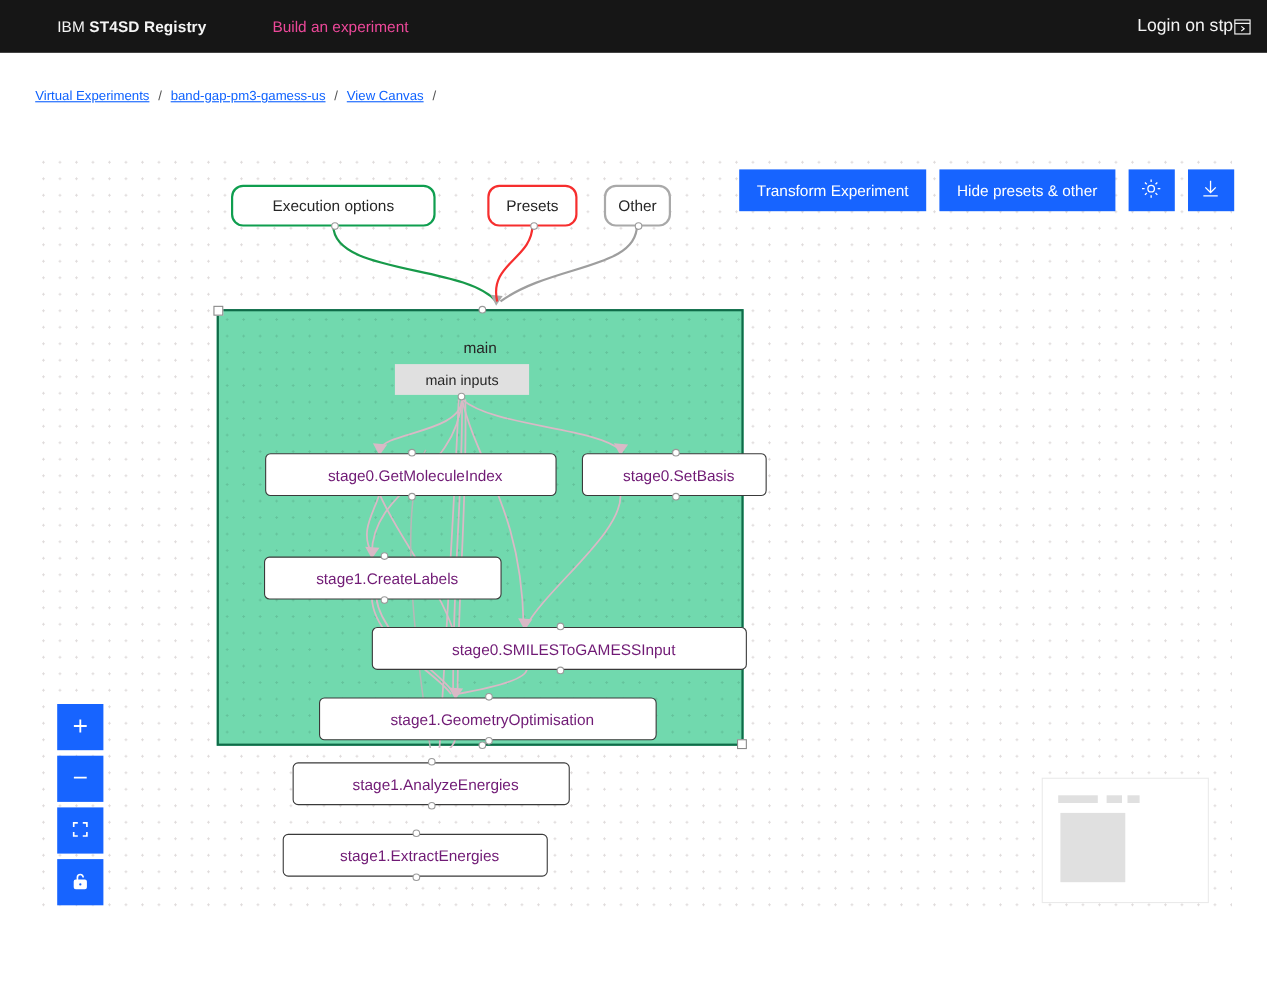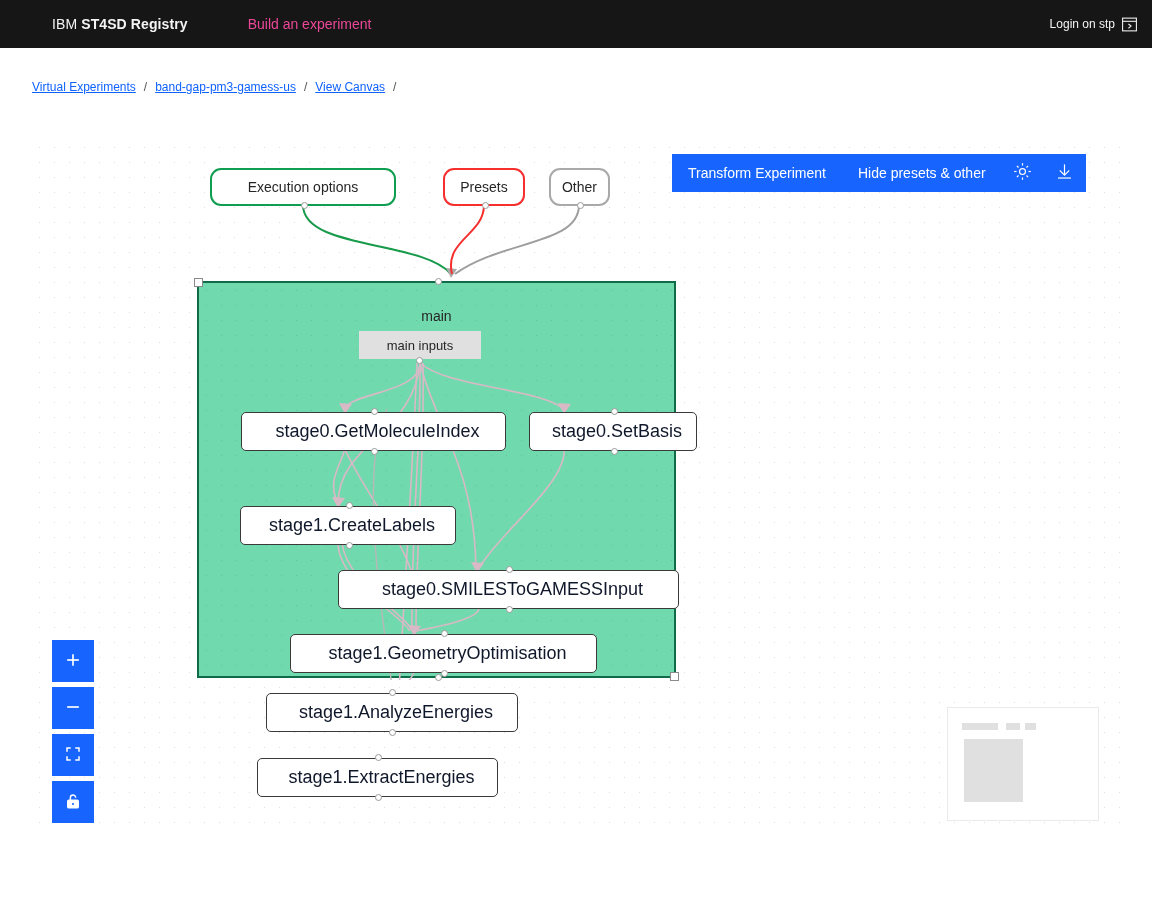--- a/index.html
+++ b/index.html
@@ -30,22 +30,22 @@
   #brand .b-bold { font-weight: 700; }
   #header-nav-item {
     color: #ec4899;
     font-size: 14px;
     margin-left: 60px;
     white-space: nowrap;
   }
   #header-right {
     margin-left: auto;
     margin-right: 14px;
-    display: flex; align-items: center; gap: 6px;
-    color: #f4f4f4; font-size: 12px;
+    display: flex; align-items: center; 
+    color: #f4f4f4; font-size: 16px;
     white-space: nowrap;
   }
   #login-launch-icon { display: block; }
 
   
   #breadcrumb {
     position: absolute; left: 32px; top: 80px;
     display: flex; align-items: center;
     font-size: 12px;
     gap: 8px;
@@ -84,21 +84,21 @@
     width: 7px; height: 7px;
     border-radius: 50%;
     background: #ffffff;
     border: 1px solid #9a9a9a;
   }
 
   
   #action-bar {
     position: absolute;
     left: 640px; top: 14px;
-    display: flex; gap: 0;
+    display: flex; gap: 12px;
     align-items: stretch;
   }
   .btn-blue {
     background: #1764ff;
     color: #ffffff;
     border: none;
     font-family: "Liberation Sans", sans-serif;
     font-size: 14px;
     height: 38px;
     padding: 0 16px;
@@ -149,21 +149,21 @@
     white-space: nowrap;
   }
 
   
   .gnode {
     position: absolute;
     background: #ffffff;
     border: 1.6px solid #3a3a3a;
     border-radius: 5px;
     display: flex; align-items: center; justify-content: center;
-    font-size: 18px; color: #0f172a;
+    font-size: 14px; color: #701a75;
     white-space: nowrap;
     height: 39px;
     padding-left: 8px;
   }
 
   
   #edges-outer, #edges-inner {
     position: absolute; left: 0; top: 0;
     pointer-events: none;
   }

